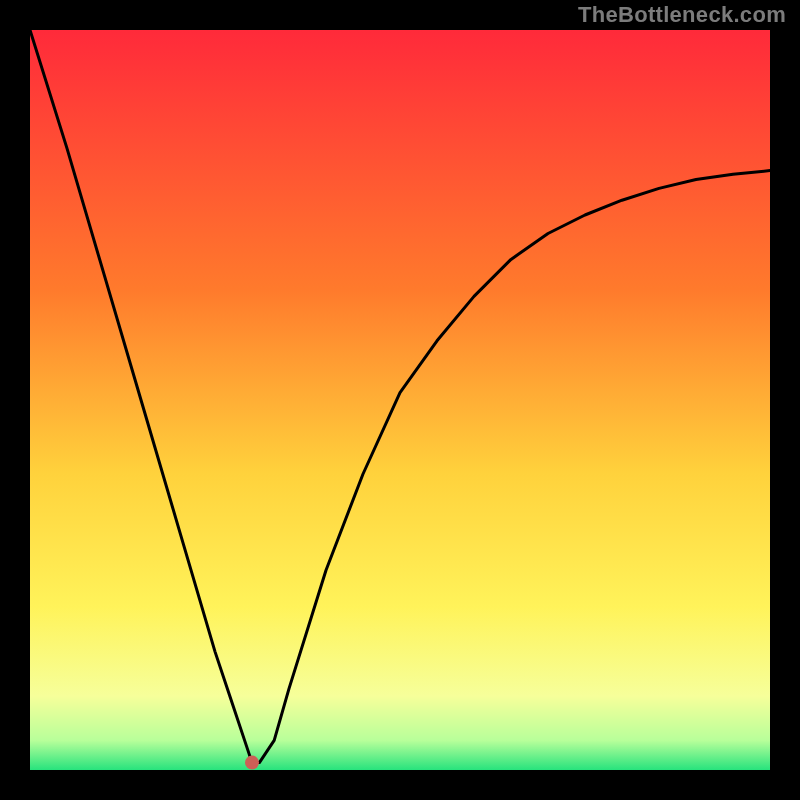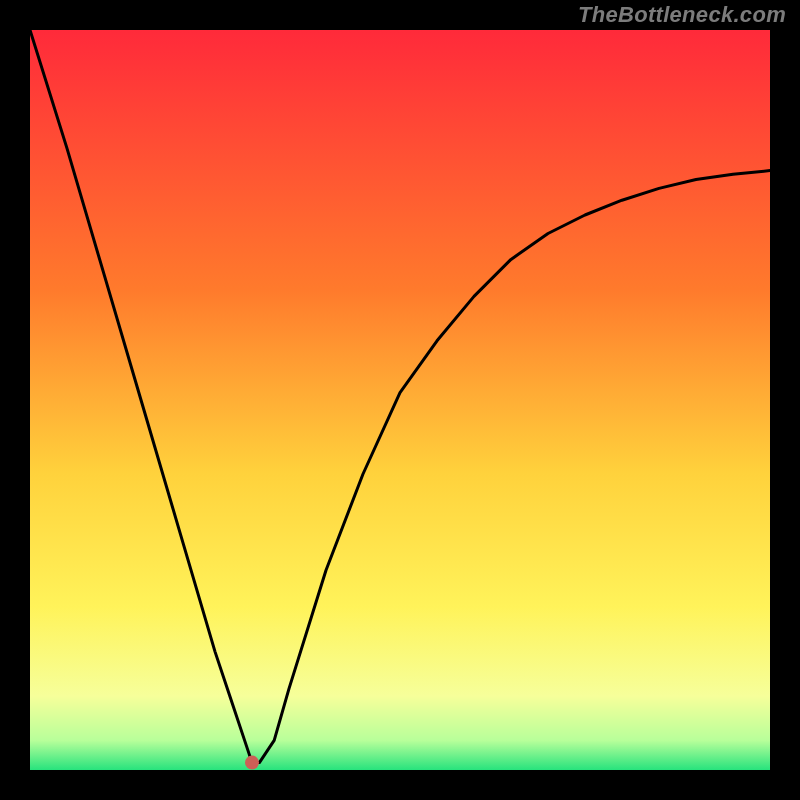--- a/index.html
+++ b/index.html
@@ -9,21 +9,20 @@
     height: 800px;
     background: #000;
     font-family: Arial, Helvetica, sans-serif;
     overflow: hidden;
   }
   .frame {
     position: relative;
     width: 800px;
     height: 800px;
     background: #000;
-    font-style: italic;
   }
   .watermark {
     position: absolute;
     top: 2px;
     right: 14px;
     color: #7c7c7c;
     font-size: 22px;
     font-weight: 600;
     letter-spacing: 0.3px;
     user-select: none;

